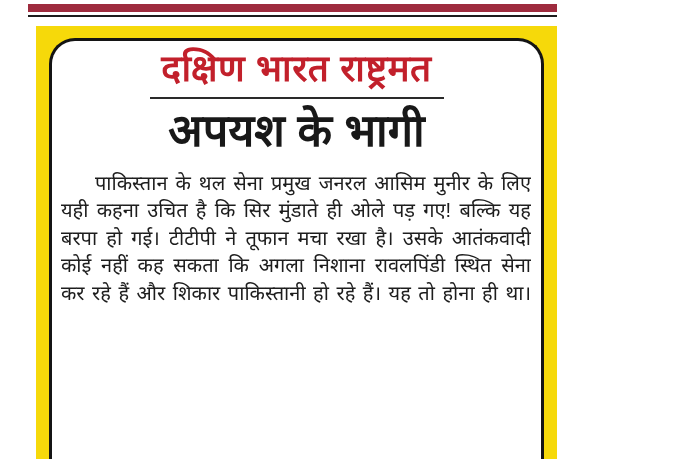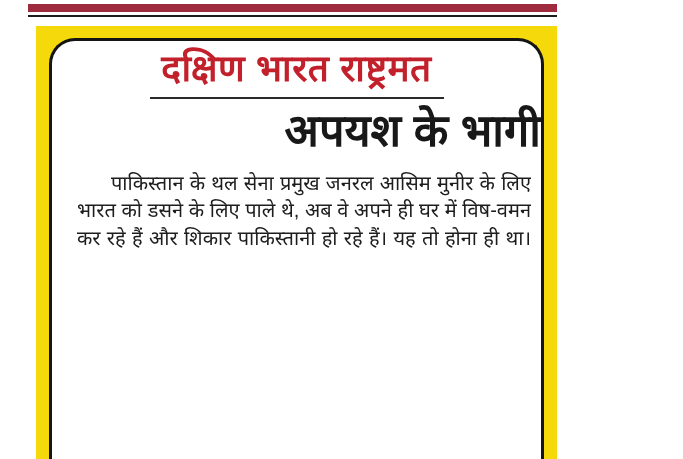--- a/index.html
+++ b/index.html
@@ -63,39 +63,38 @@
       letter-spacing: 0.5px;
     }
     .masthead-underline {
       width: 294px;
       height: 2px;
       background: #2a2a2a;
       margin: 4px auto 0 auto;
     }
     .headline {
       margin-top: 3px;
-      text-align: right;
+      text-align: center;
       color: #181818;
       font-size: 45px;
       line-height: 57px;
       font-weight: bold;
     }
     .body-text {
       margin: 11px 9px 0 8px;
       padding: 0 1px;
       color: #1d1d1d;
       font-size: 20px;
       line-height: 27.4px;
     }
     .body-line {
       text-align: justify;
       text-align-last: justify;
       white-space: nowrap;
       overflow: hidden;
-      margin-left: 16px;
     }
     .body-line.first {
       padding-left: 34px;
     }
   </style>
 </head>
 <body>
 
 <div class="page">
 
@@ -106,20 +105,22 @@
     <div class="inner-card">
 
       <div class="masthead">दक्षिण भारत राष्ट्रमत</div>
 
       <div class="masthead-underline"></div>
 
       <div class="headline">अपयश के भागी</div>
 
       <div class="body-text">
         <div class="body-line first">पाकिस्तान के थल सेना प्रमुख जनरल आसिम मुनीर के लिए</div>
-        <div class="body-line">भारत को डसने के लिए पाले थे, अब वे अपने ही घर में विष-वमन</div>
+        <div class="body-line">यही कहना उचित है कि सिर मुंडाते ही ओले पड़ गए! बल्कि यह</div>
+        <div class="body-line">बरपा हो गई। टीटीपी ने तूफान मचा रखा है। उसके आतंकवादी</div>
+        <div class="body-line">कोई नहीं कह सकता कि अगला निशाना रावलपिंडी स्थित सेना</div>
         <div class="body-line">कर रहे हैं और शिकार पाकिस्तानी हो रहे हैं। यह तो होना ही था।</div>
       </div>
 
     </div>
   </div>
 
 </div>
 
 </body></html>

